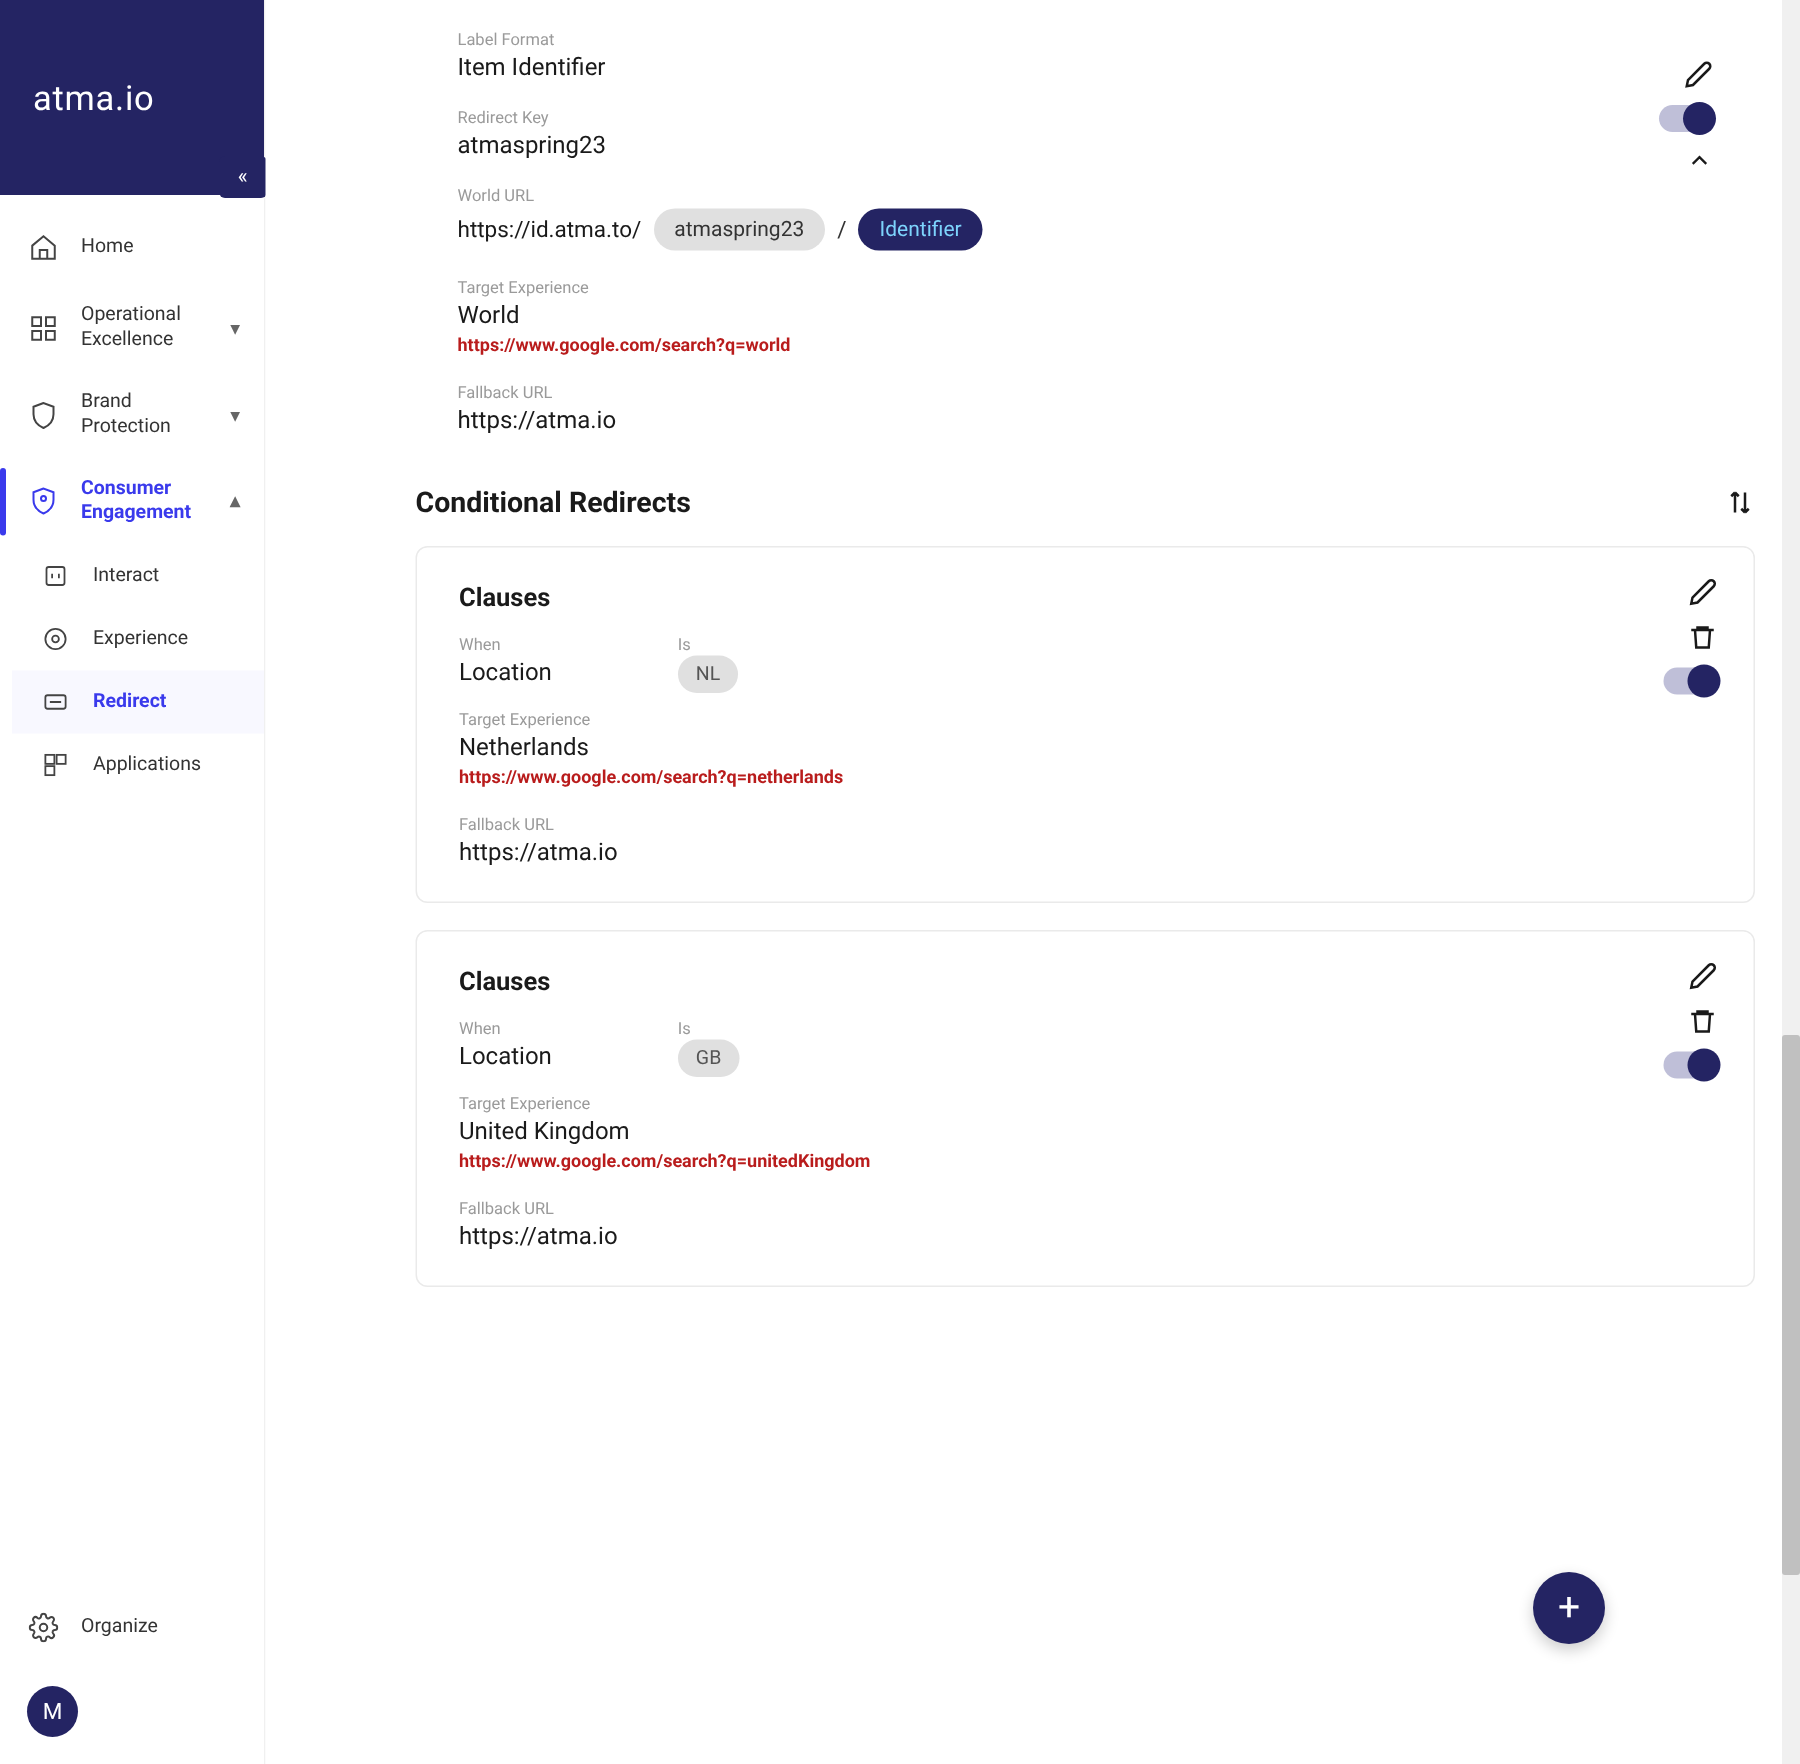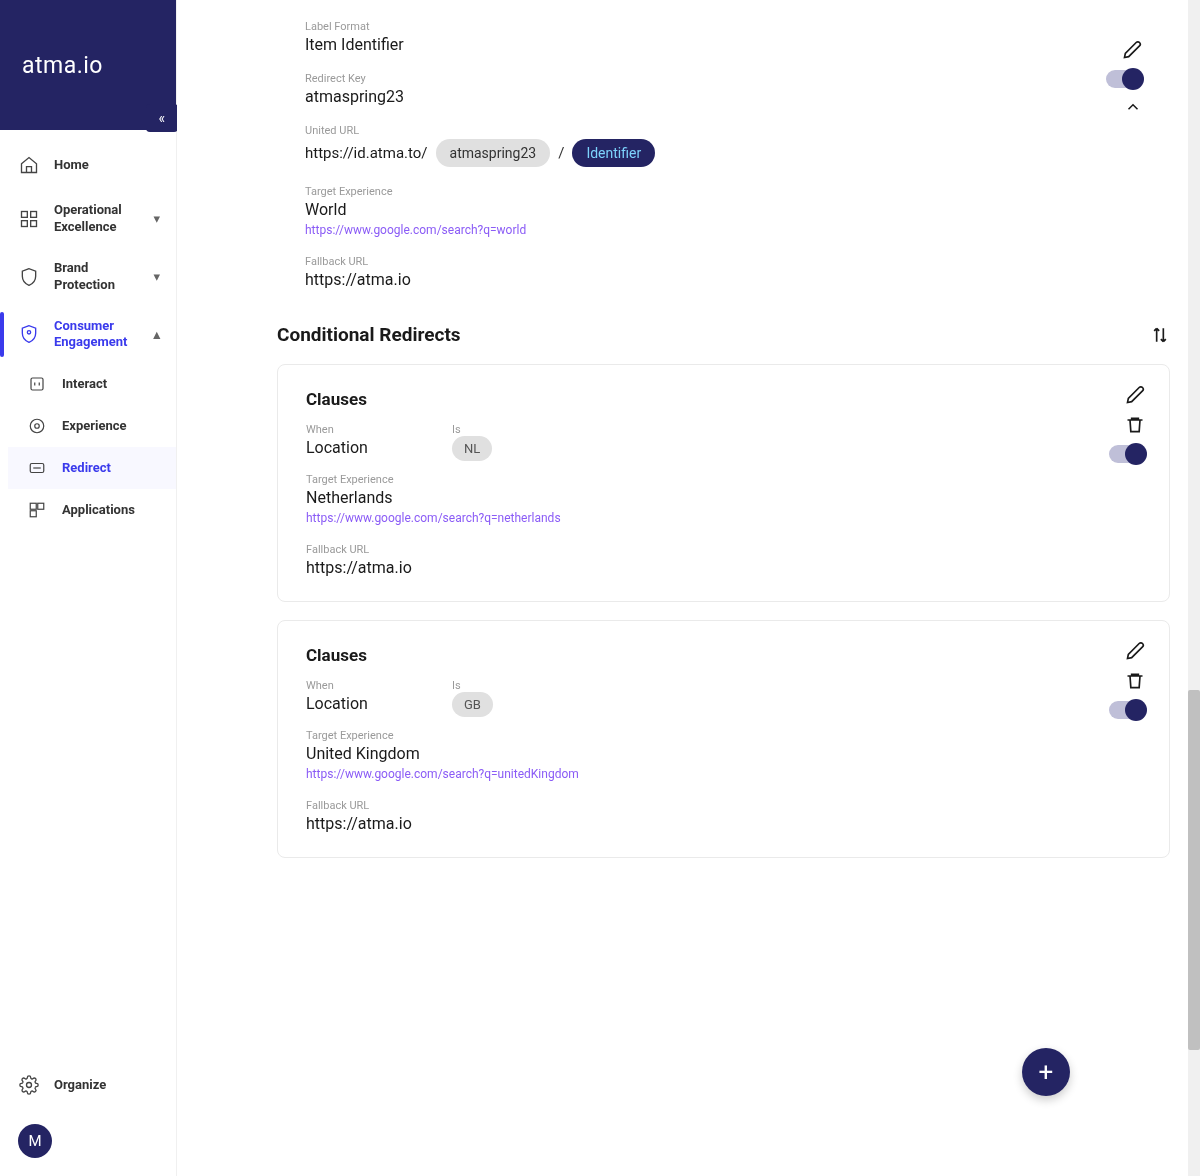--- a/index.html
+++ b/index.html
@@ -68,21 +68,21 @@
     width: 22px;
     height: 22px;
     display: inline-flex;
     align-items: center;
     justify-content: center;
     font-size: 18px;
     color: #444;
     flex-shrink: 0;
   }
   .nav-item.nav-group { padding-top: 12px; padding-bottom: 12px; }
-  .nav-item .label { flex: 1; line-height: 1.3; font-weight: bold; }
+  .nav-item .label { flex: 1; line-height: 1.3; }
   .nav-item .caret { font-size: 13px; color: #666; }
   .nav-item.active {
     color: #3a3aec;
     font-weight: 700;
   }
   .nav-item.active .nav-icon { color: #3a3aec; }
   .nav-item.active-bar::before {
     content: "";
     position: absolute;
     left: 0; top: 6px; bottom: 6px;
@@ -142,23 +142,24 @@
     color: #9a9a9a;
     margin-bottom: 2px;
   }
   .field-value {
     font-size: 16px;
     color: #1a1a1a;
     margin-bottom: 18px;
   }
   .field-sub {
     font-size: 12px;
-    color: #8b5cf6;
+    color: #b91c1c;
     margin-top: -14px;
     margin-bottom: 18px;
+    font-weight: bold;
   }
   .url-row {
     display: flex;
     align-items: center;
     gap: 8px;
     margin-bottom: 18px;
     font-size: 15px;
   }
   .chip {
     background: #e0e0e0;
@@ -399,21 +400,21 @@
             </svg>
         </span>
       </div>
 
       <div class="field-label">Label Format</div>
       <div class="field-value">Item Identifier</div>
 
       <div class="field-label">Redirect Key</div>
       <div class="field-value">atmaspring23</div>
 
-      <div class="field-label">United URL</div>
+      <div class="field-label">World URL</div>
       <div class="url-row">
         <span>https://id.atma.to/</span>
         <span class="chip">atmaspring23</span>
         <span class="slash">/</span>
         <span class="chip dark">Identifier</span>
       </div>
 
       <div class="field-label">Target Experience</div>
       <div class="field-value">World</div>
       <div class="field-sub">https://www.google.com/search?q=world</div>

